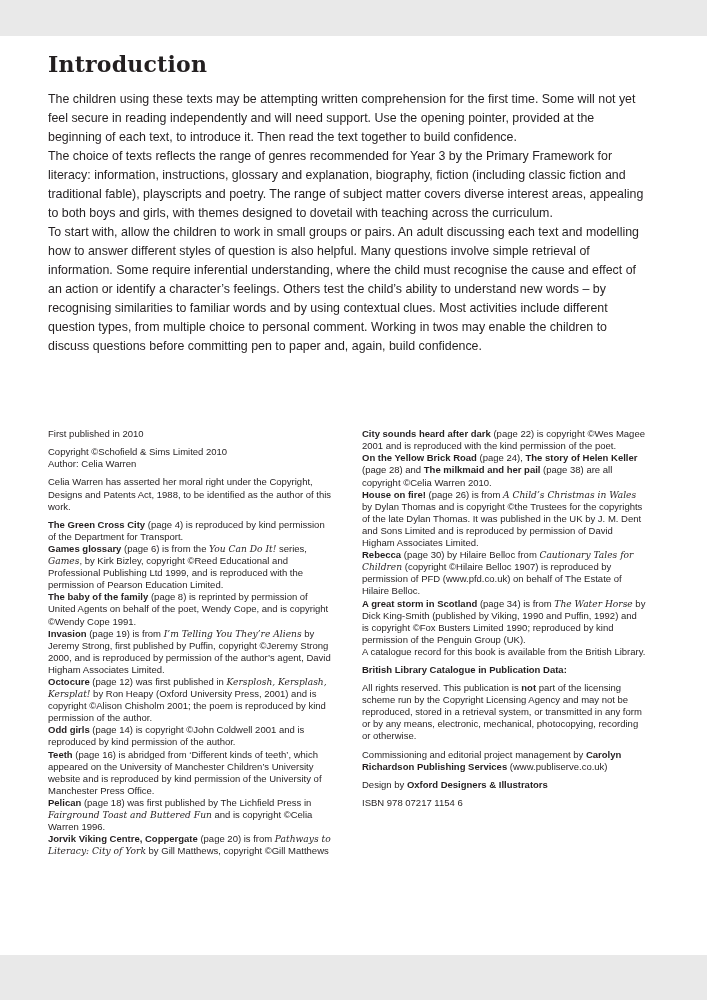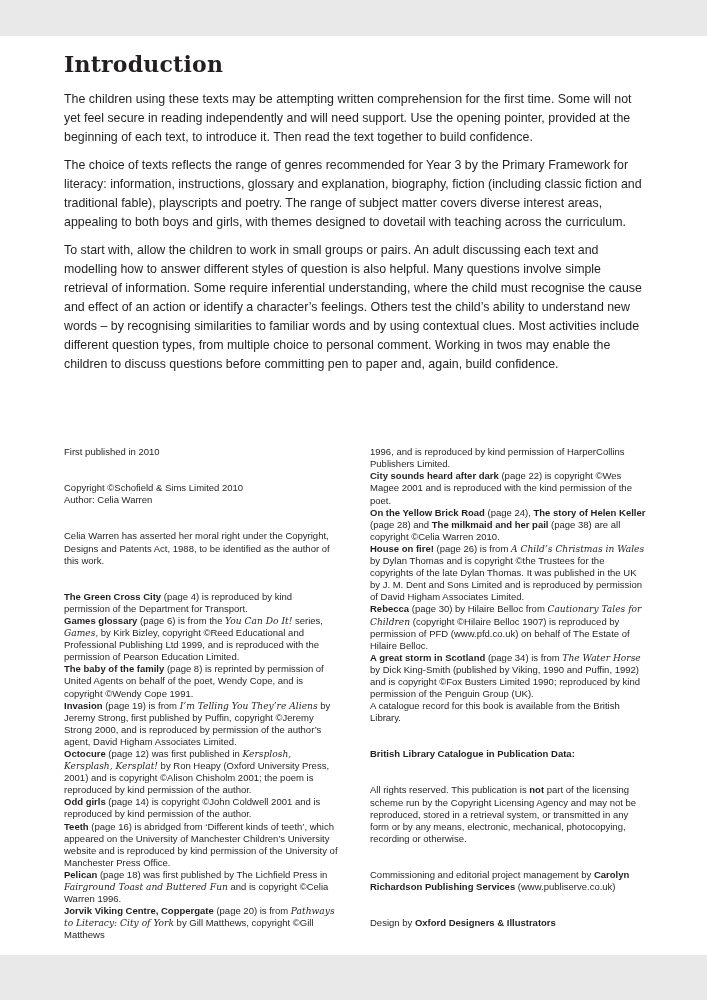--- a/index.html
+++ b/index.html
@@ -19,48 +19,48 @@
     color: var(--text);
   }
   .band-top { height: 36px; flex: 0 0 auto; }
   .band-bottom { height: 45px; flex: 0 0 auto; }
   .page {
     flex: 1 1 auto;
     background: var(--page-bg);
     overflow: hidden;
   }
   .content {
-    padding: 16px 61px 0 64px;
+    padding: 16px 61px 0 48px;
   }
   h1.page-title {
     font-family: "DejaVu Serif", serif;
     font-weight: bold;
     font-size: 22px;
     line-height: 1.1;
     margin: 0 0 14px 0;
     letter-spacing: 0.2px;
   }
   .intro p.para {
     margin: 0;
     font-size: 12.4px;
     line-height: 19px;
   }
-  .intro p.para.gap { margin-top: 9px; }
+  .intro p.para.gap { }
   .columns {
     display: flex;
     gap: 30px;
     margin-top: 72px;
   }
   .col {
     flex: 1 1 0;
     font-size: 9.5px;
     line-height: 12.1px;
   }
   .col p.para { margin: 0; }
-  .col p.para.gap { margin-top: 24px; }
+  .col p.para.gap { margin-top: 6px; }
   .run-bold { font-weight: bold; }
   .run-italic {
     font-style: italic;
     font-family: "DejaVu Serif", serif;
     font-size: 0.96em;
   }
 </style>
 </head>
 <body>
 
@@ -86,21 +86,20 @@
           <p class="para"><span class="run-bold">Games glossary</span><span class="run-normal"> (page 6) is from the </span><span class="run-italic">You Can Do It!</span><span class="run-normal"> series, </span><span class="run-italic">Games</span><span class="run-normal">, by Kirk Bizley, copyright ©Reed Educational and Professional Publishing Ltd 1999, and is reproduced with the permission of Pearson Education Limited.</span></p>
           <p class="para"><span class="run-bold">The baby of the family</span><span class="run-normal"> (page 8) is reprinted by permission of United Agents on behalf of the poet, Wendy Cope, and is copyright ©Wendy Cope 1991.</span></p>
           <p class="para"><span class="run-bold">Invasion</span><span class="run-normal"> (page 19) is from </span><span class="run-italic">I’m Telling You They’re Aliens</span><span class="run-normal"> by Jeremy Strong, first published by Puffin, copyright ©Jeremy Strong 2000, and is reproduced by permission of the author’s agent, David Higham Associates Limited.</span></p>
           <p class="para"><span class="run-bold">Octocure</span><span class="run-normal"> (page 12) was first published in </span><span class="run-italic">Kersplosh, Kersplash, Kersplat!</span><span class="run-normal"> by Ron Heapy (Oxford University Press, 2001) and is copyright ©Alison Chisholm 2001; the poem is reproduced by kind permission of the author.</span></p>
           <p class="para"><span class="run-bold">Odd girls</span><span class="run-normal"> (page 14) is copyright ©John Coldwell 2001 and is reproduced by kind permission of the author.</span></p>
           <p class="para"><span class="run-bold">Teeth</span><span class="run-normal"> (page 16) is abridged from ‘Different kinds of teeth’, which appeared on the University of Manchester Children’s University website and is reproduced by kind permission of the University of Manchester Press Office.</span></p>
           <p class="para"><span class="run-bold">Pelican</span><span class="run-normal"> (page 18) was first published by The Lichfield Press in </span><span class="run-italic">Fairground Toast and Buttered Fun</span><span class="run-normal"> and is copyright ©Celia Warren 1996.</span></p>
           <p class="para"><span class="run-bold">Jorvik Viking Centre, Coppergate</span><span class="run-normal"> (page 20) is from </span><span class="run-italic">Pathways to Literacy: City of York</span><span class="run-normal"> by Gill Matthews, copyright ©Gill Matthews</span></p>
         </div>
       <div class="col">
-          <p class="para"><span class="run-normal">1996, and is reproduced by kind permission of HarperCollins Publishers Limited.</span></p>
           <p class="para"><span class="run-bold">City sounds heard after dark</span><span class="run-normal"> (page 22) is copyright ©Wes Magee 2001 and is reproduced with the kind permission of the poet.</span></p>
           <p class="para"><span class="run-bold">On the Yellow Brick Road</span><span class="run-normal"> (page 24), </span><span class="run-bold">The story of Helen Keller</span><span class="run-normal"> (page 28) and </span><span class="run-bold">The milkmaid and her pail</span><span class="run-normal"> (page 38) are all copyright ©Celia Warren 2010.</span></p>
           <p class="para"><span class="run-bold">House on fire!</span><span class="run-normal"> (page 26) is from </span><span class="run-italic">A Child’s Christmas in Wales</span><span class="run-normal"> by Dylan Thomas and is copyright ©the Trustees for the copyrights of the late Dylan Thomas. It was published in the UK by J. M. Dent and Sons Limited and is reproduced by permission of David Higham Associates Limited.</span></p>
           <p class="para"><span class="run-bold">Rebecca</span><span class="run-normal"> (page 30) by Hilaire Belloc from </span><span class="run-italic">Cautionary Tales for Children</span><span class="run-normal"> (copyright ©Hilaire Belloc 1907) is reproduced by permission of PFD (www.pfd.co.uk) on behalf of The Estate of Hilaire Belloc.</span></p>
           <p class="para"><span class="run-bold">A great storm in Scotland</span><span class="run-normal"> (page 34) is from </span><span class="run-italic">The Water Horse</span><span class="run-normal"> by Dick King-Smith (published by Viking, 1990 and Puffin, 1992) and is copyright ©Fox Busters Limited 1990; reproduced by kind permission of the Penguin Group (UK).</span></p>
           <p class="para"><span class="run-normal">A catalogue record for this book is available from the British Library.</span></p>
           <p class="para gap"><span class="run-bold">British Library Catalogue in Publication Data:</span></p>
           <p class="para gap"><span class="run-normal">All rights reserved. This publication is </span><span class="run-bold">not</span><span class="run-normal"> part of the licensing scheme run by the Copyright Licensing Agency and may not be reproduced, stored in a retrieval system, or transmitted in any form or by any means, electronic, mechanical, photocopying, recording or otherwise.</span></p>
           <p class="para gap"><span class="run-normal">Commissioning and editorial project management by </span><span class="run-bold">Carolyn Richardson Publishing Services</span><span class="run-normal"> (www.publiserve.co.uk)</span></p>
           <p class="para gap"><span class="run-normal">Design by </span><span class="run-bold">Oxford Designers &amp; Illustrators</span></p>

